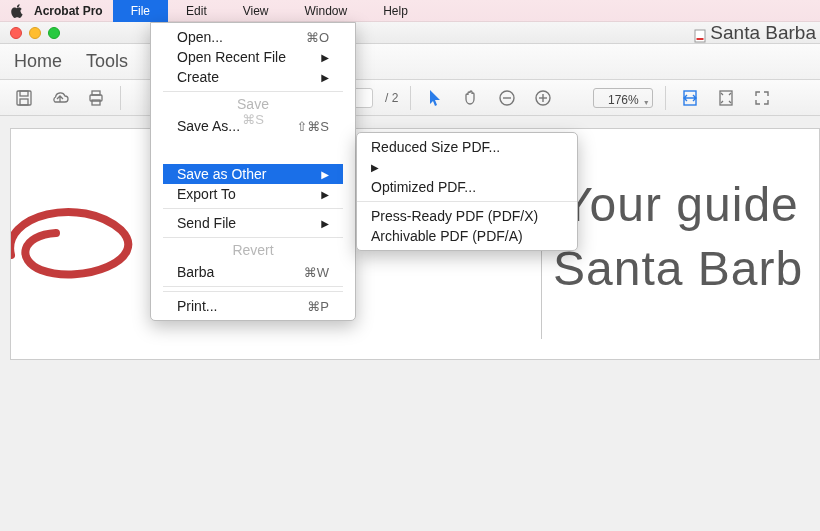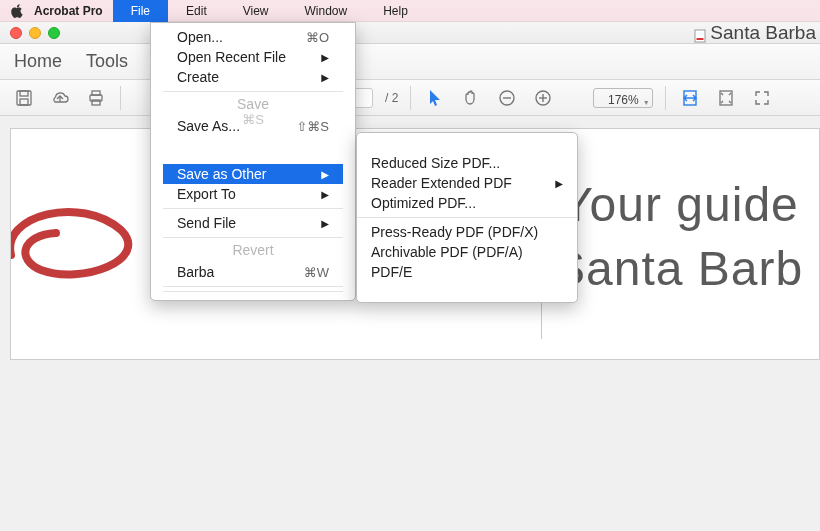--- a/index.html
+++ b/index.html
@@ -36,21 +36,21 @@
     
     .dropdown { position: absolute; top: 22px; left: 150px; width: 206px; background: #fff; border: 1px solid #bdbdbd; box-shadow: 0 6px 18px rgba(0,0,0,0.25); padding: 4px 12px; border-radius: 0 0 5px 5px; z-index: 50; }
     .dd-item { height: 20px; display: flex; align-items: center; justify-content: space-between; padding: 0 14px; font-size: 14px; color: #222; cursor: default; }
     .dd-item.disabled { color: #b7b7b7; flex-direction: column; }
     .dd-item.highlight { background: #1a6fe8; color: #fff; margin-top: 28px; }
     .dd-shortcut { font-size: 13px; color: #666; font-family: "Lucida Grande", sans-serif;}
     .dd-item.disabled .dd-shortcut { color: #c5c5c5; }
     .dd-arrow { font-size: 10px; }
     .dd-sep { height: 1px; background: #e3e3e3; margin: 4px 0; }
 
-    .submenu { position: absolute; top: 132px; left: 356px; width: 222px; background: #fff; border: 1px solid #bdbdbd; box-shadow: 0 6px 18px rgba(0,0,0,0.25); padding: 20px 0; border-radius: 5px; z-index: 51; }
+    .submenu { position: absolute; top: 132px; left: 356px; width: 222px; background: #fff; border: 1px solid #bdbdbd; box-shadow: 0 6px 18px rgba(0,0,0,0.25); padding: 4px 0; border-radius: 5px; z-index: 51; }
 
     
     .doc-area { position: absolute; top: 116px; left: 0; right: 0; bottom: 0; background: #f0f0f0; }
     .page { position: absolute; top: 12px; left: 10px; right: 0; height: 232px; background: #fff; border: 1px solid #ccc; overflow: hidden; }
     .swirl { position: absolute; top: 46px; left: -40px; }
     .page-divider { position: absolute; top: 20px; bottom: 20px; left: 530px; width: 1px; background: #c8c8c8; }
     .big-text { position: absolute; left: 550px; top: 44px; font-size: 48px; font-weight: 300; color: #5a5a5a; letter-spacing: 1px; line-height: 1.35; white-space: nowrap; }
     .big-text-offset{position: absolute; left: 542px; top: 112px; font-size: 48px; font-weight: 300; color: #5a5a5a; letter-spacing: 1px; white-space: nowrap;}
   </style>
 </head>
@@ -215,36 +215,36 @@
   <div class="dd-sep"></div>
   <div class="dd-item disabled">
       <span>Revert</span>
     </div>
   <div class="dd-item">
       <span>Barba</span>
       <span class="dd-shortcut">⌘W</span>
     </div>
   <div class="dd-sep"></div>
   <div class="dd-sep"></div>
+  <div class="dd-item">
+      <span>Print...</span>
+      <span class="dd-shortcut">⌘P</span>
+    </div>
 </div>
 
 <div class="submenu">
   <div class="dd-item">
       <span>Reduced Size PDF...</span>
     </div>
   <div class="dd-item">
-      <span>Reader Extended PDF</span>
       <span class="dd-arrow">▶</span>
     </div>
   <div class="dd-item">
       <span>Optimized PDF...</span>
     </div>
   <div class="dd-sep"></div>
   <div class="dd-item">
       <span>Press-Ready PDF (PDF/X)</span>
     </div>
   <div class="dd-item">
       <span>Archivable PDF (PDF/A)</span>
     </div>
-  <div class="dd-item">
-      <span>PDF/E</span>
-    </div>
 </div>
 
 </body></html>

